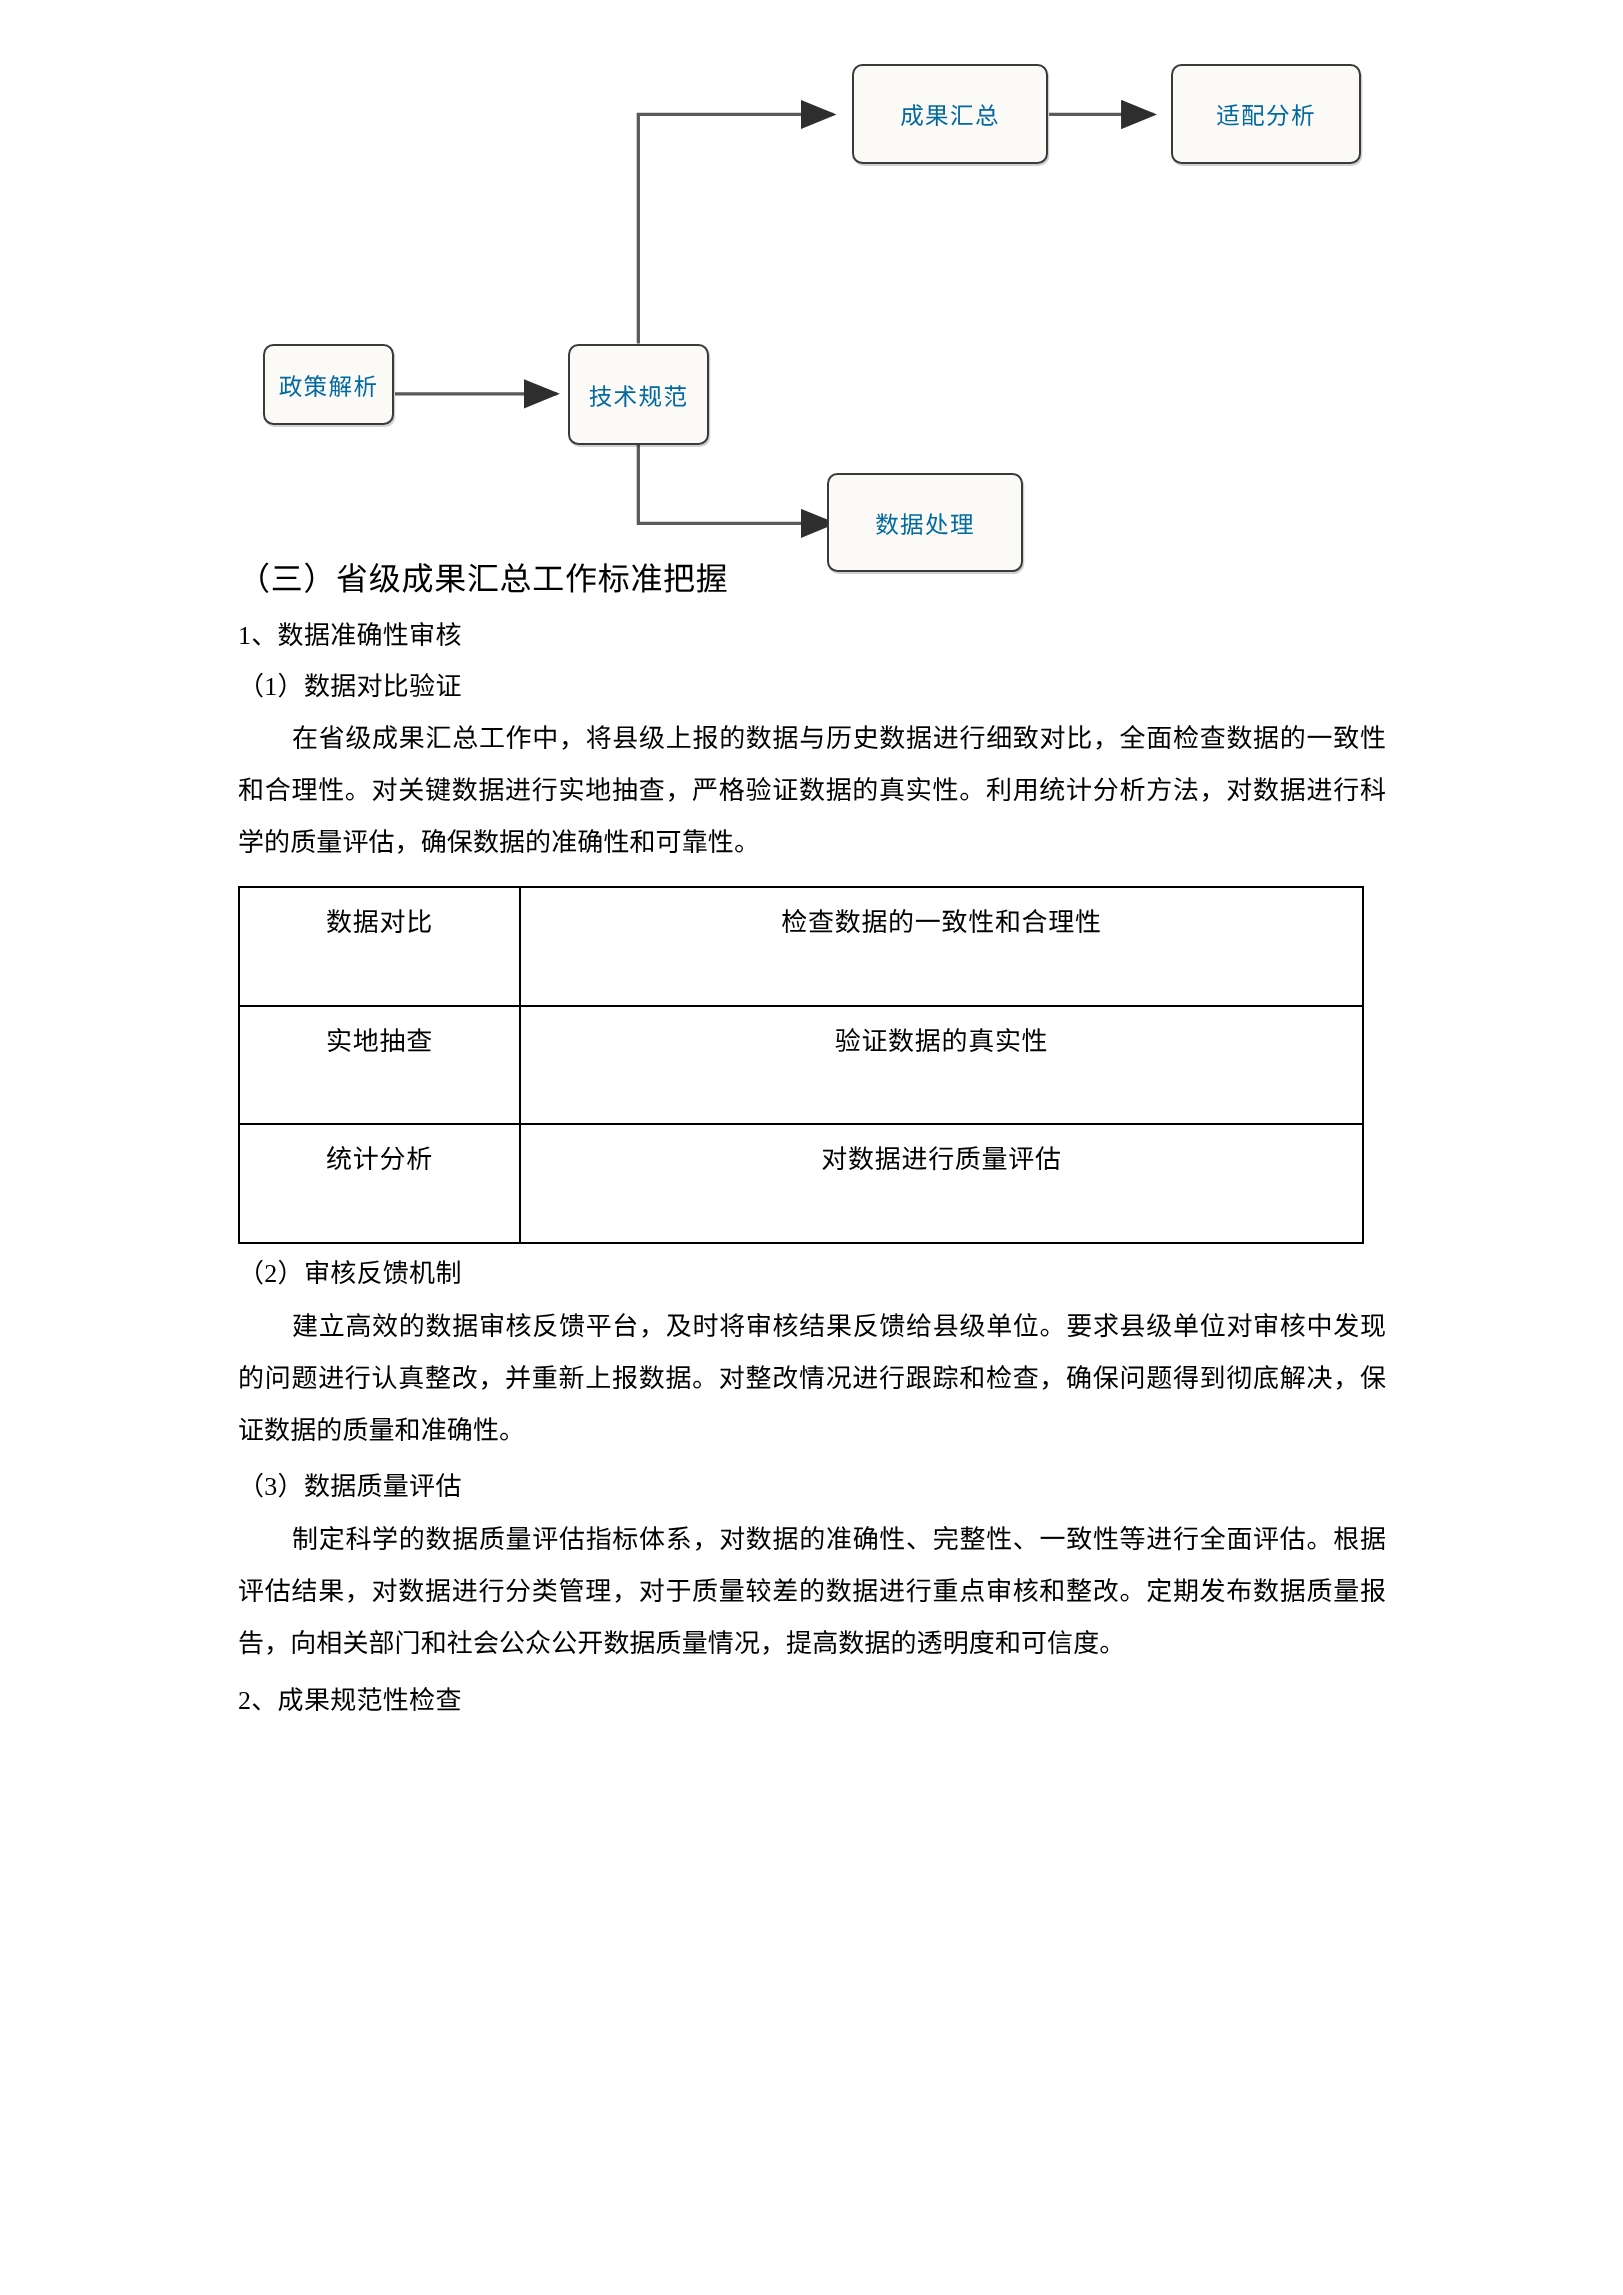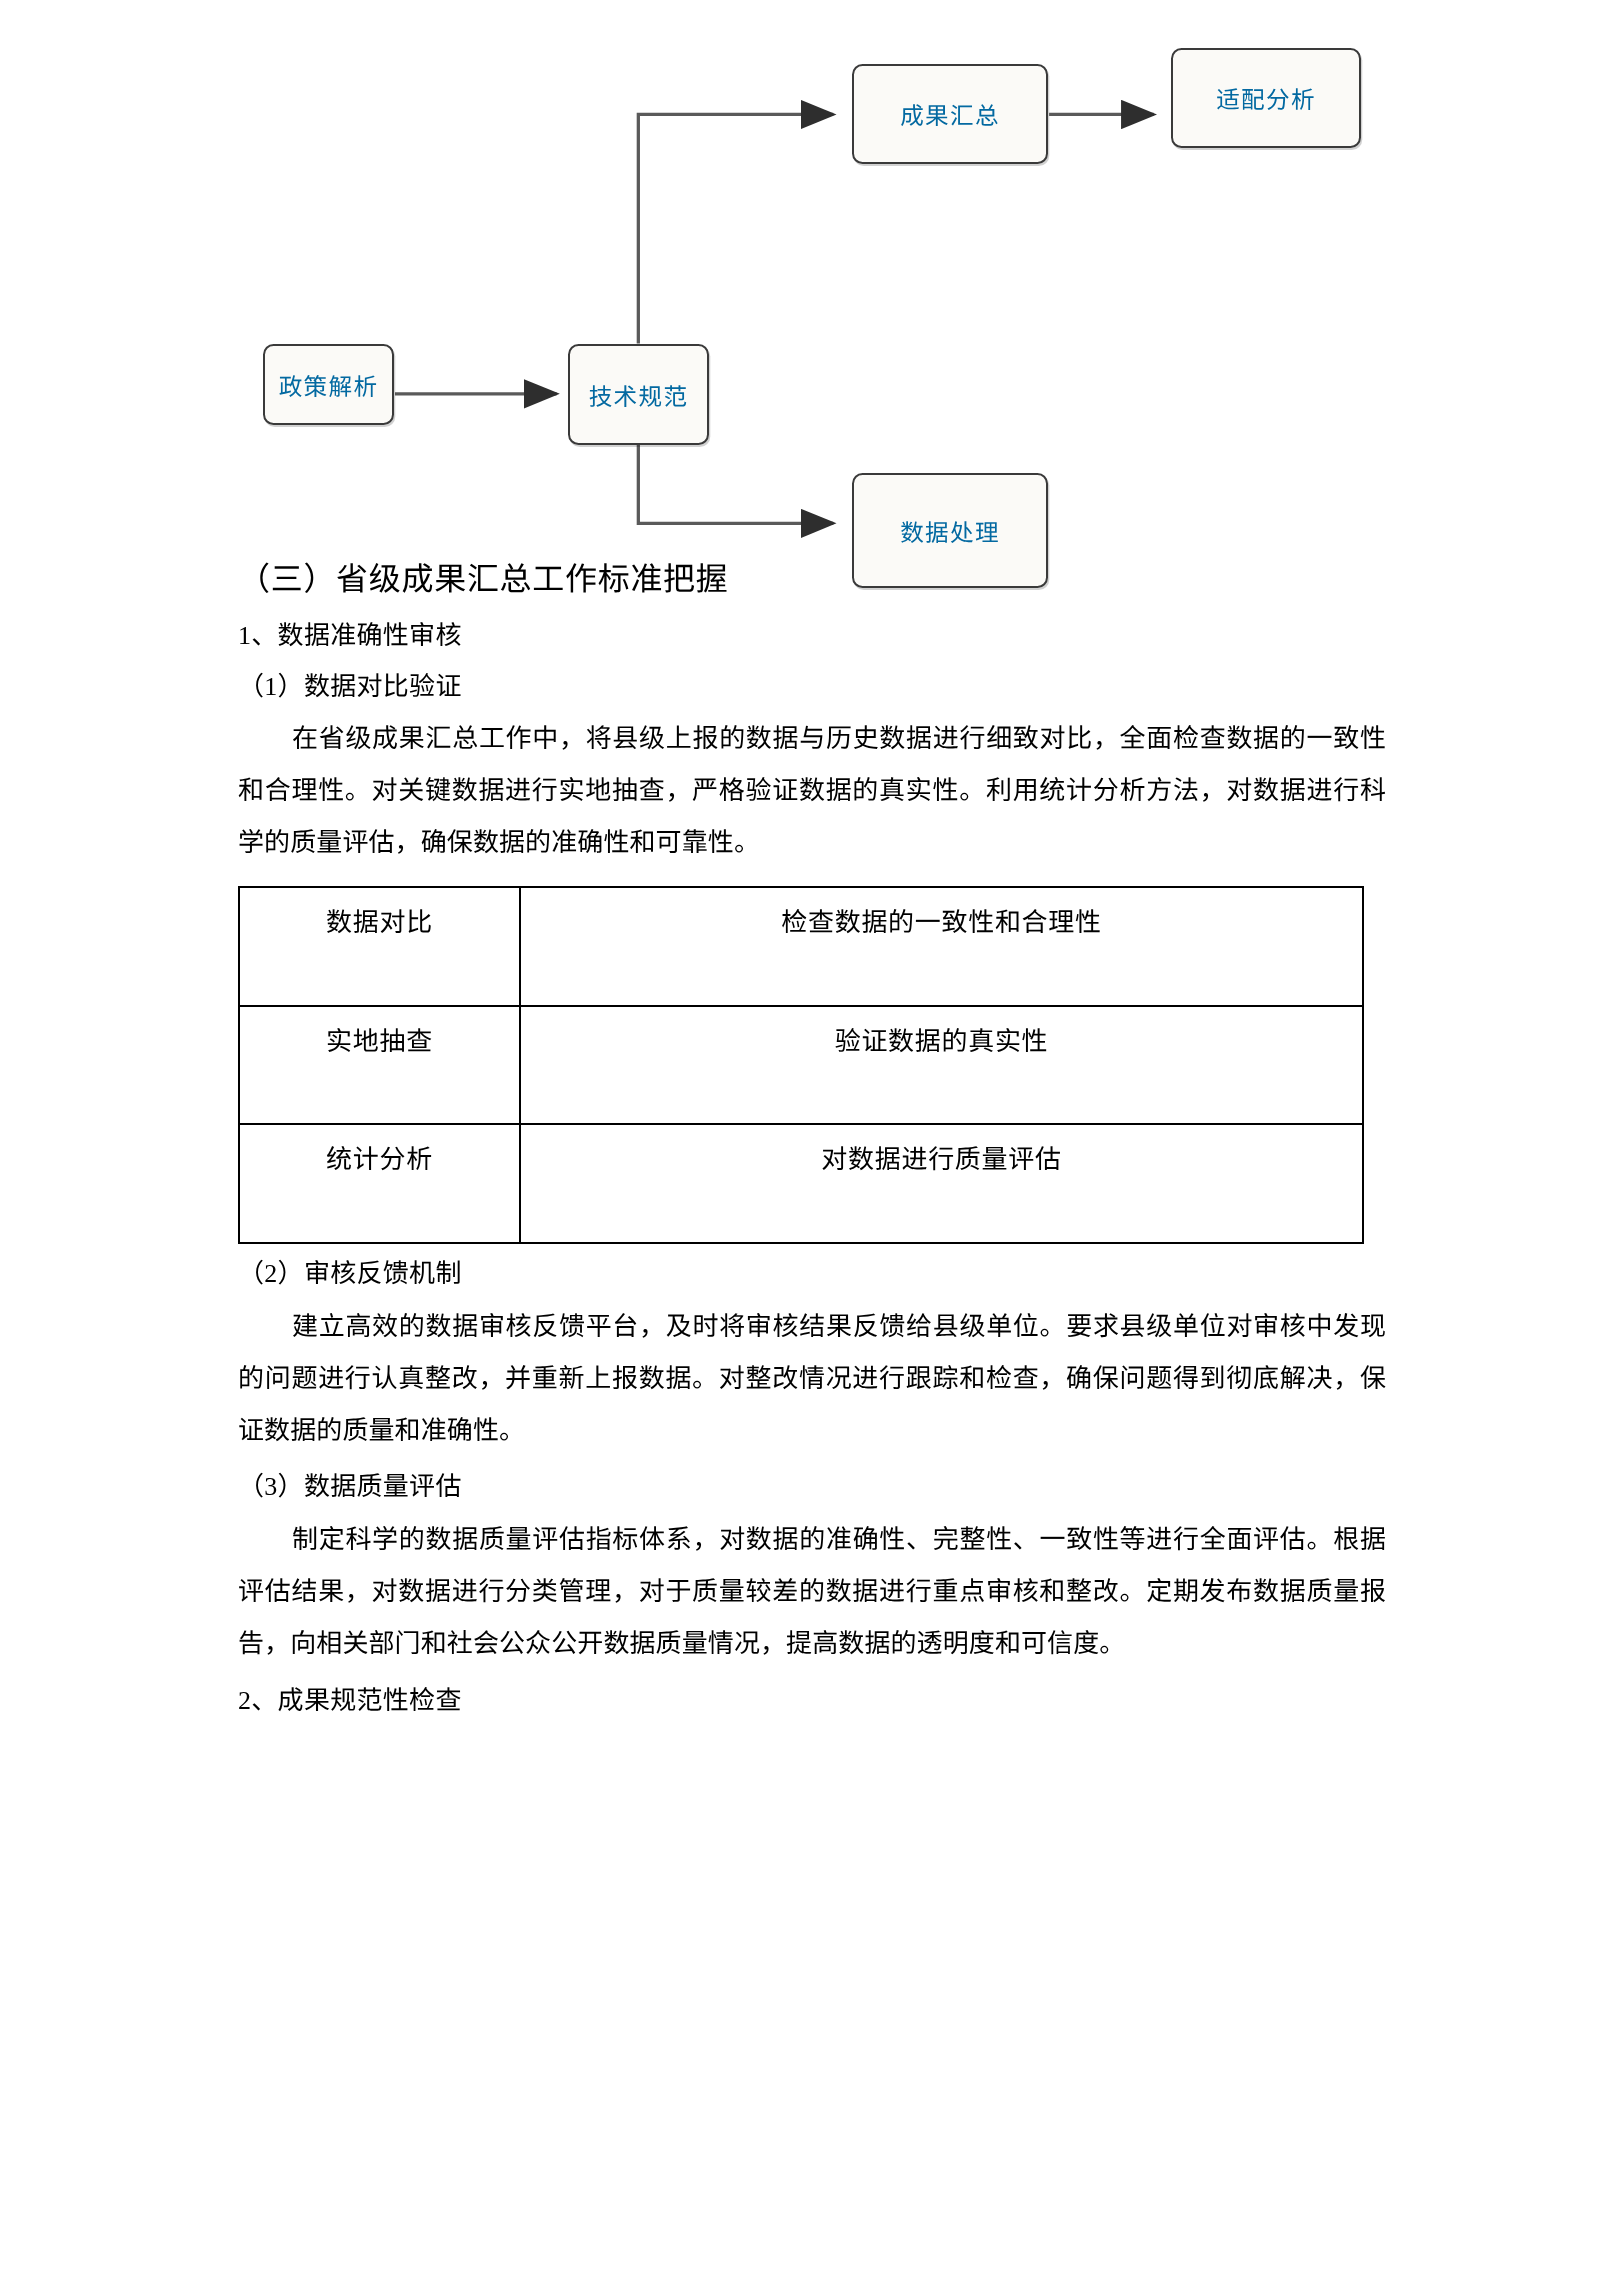--- a/index.html
+++ b/index.html
@@ -137,25 +137,25 @@
       </div>
 
       <div class="fc-box" style="left:330px; top:344px; width:141px; height:101px;">
         <span>技术规范</span>
       </div>
 
       <div class="fc-box" style="left:614px; top:64px; width:196px; height:100px;">
         <span>成果汇总</span>
       </div>
 
-      <div class="fc-box" style="left:933px; top:48px; width:190px; height:100px;">
+      <div class="fc-box" style="left:933px; top:64px; width:190px; height:100px;">
         <span>适配分析</span>
       </div>
 
-      <div class="fc-box" style="left:614px; top:473px; width:196px; height:115px;">
+      <div class="fc-box" style="left:589px; top:473px; width:196px; height:99px;">
         <span>数据处理</span>
       </div>
     </div>
 
     <h2 class="sec-title">（三）省级成果汇总工作标准把握</h2>
 
     <p class="lvl2">1、数据准确性审核</p>
 
     <p class="lvl3">（1）数据对比验证</p>
 

